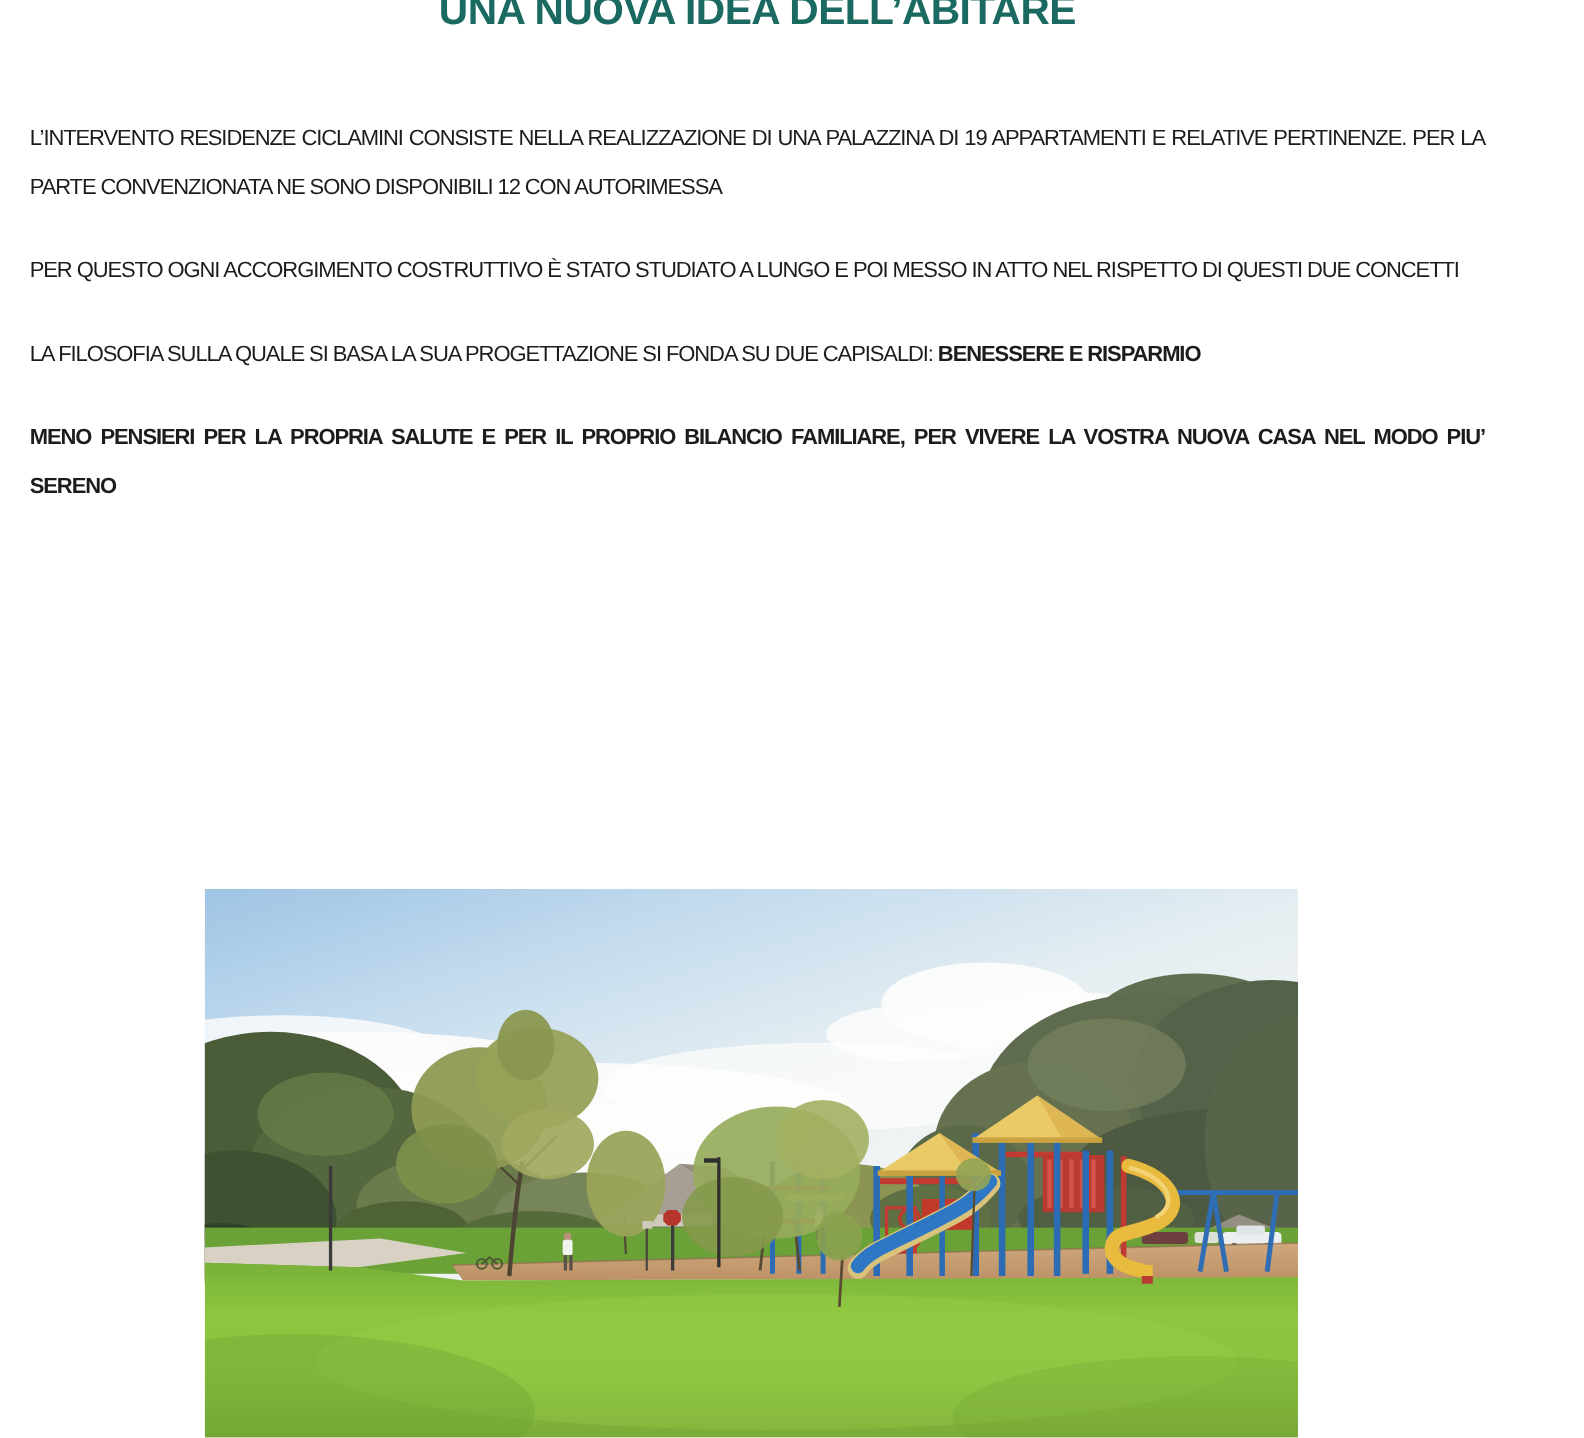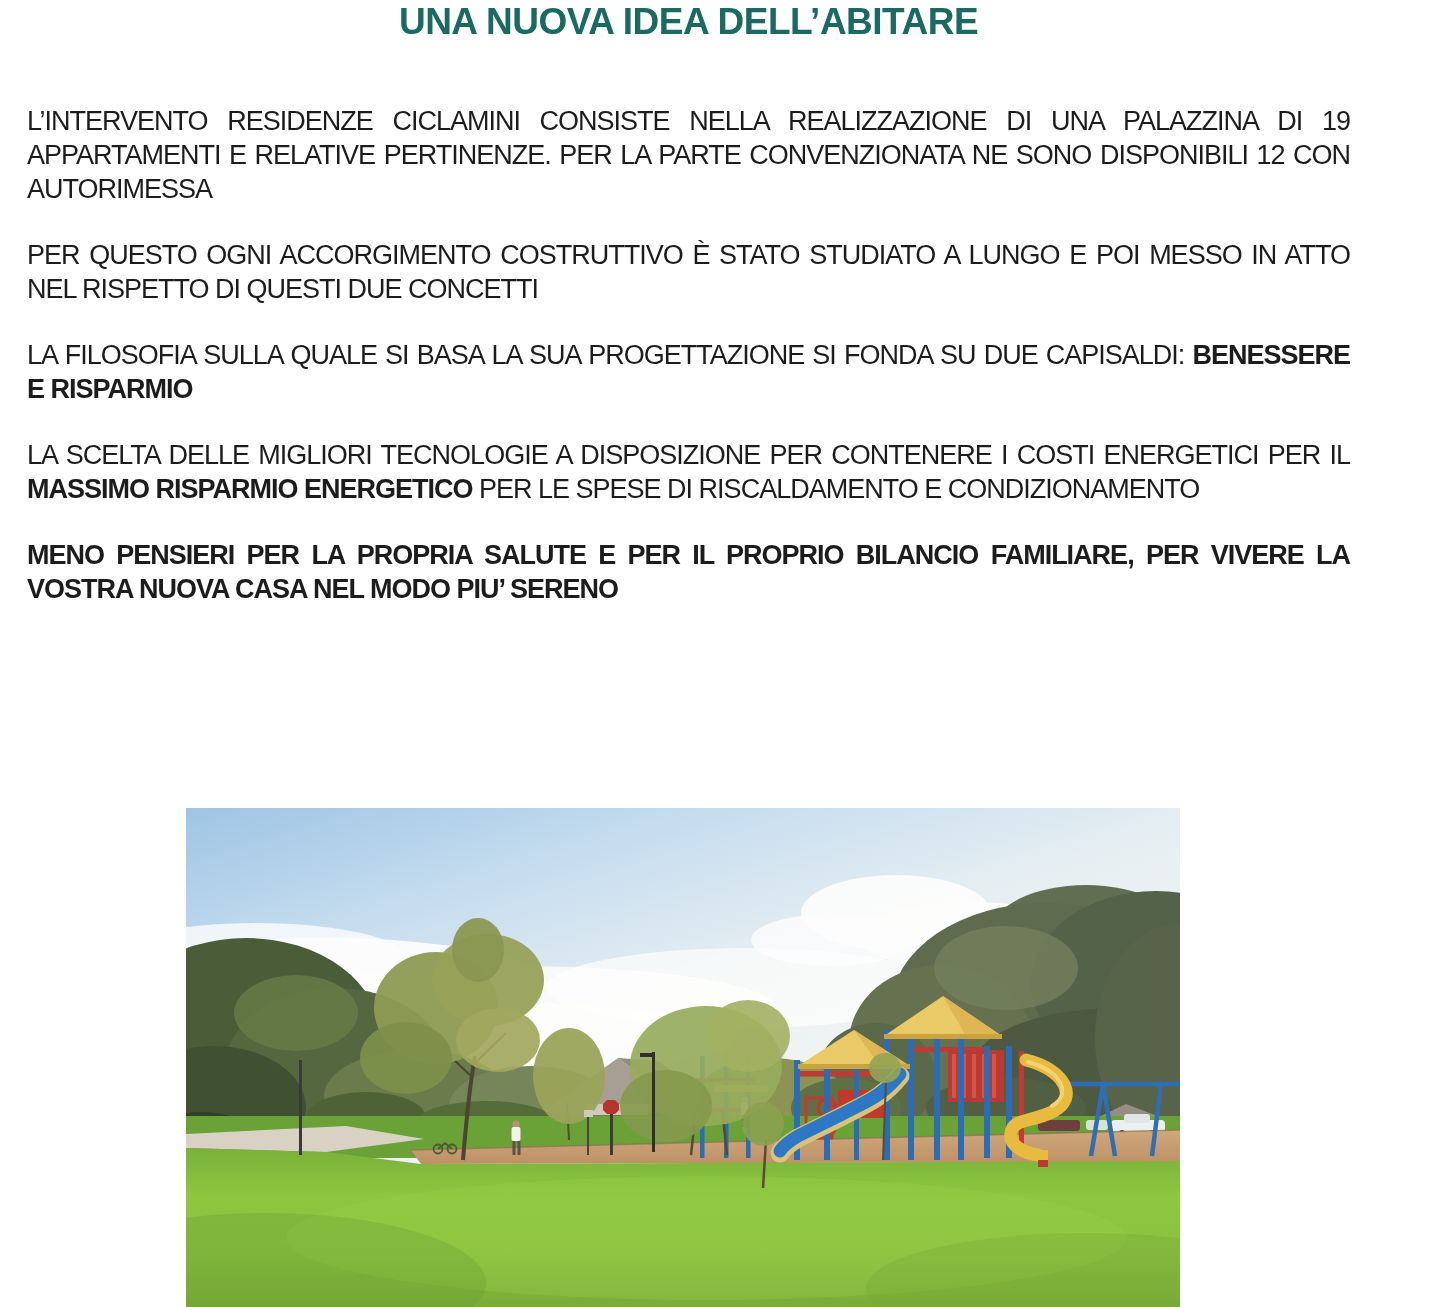--- a/index.html
+++ b/index.html
@@ -7,21 +7,21 @@
     width:1440px;height:1307px;
     background:#ffffff;
     font-family:"Liberation Sans", sans-serif;
     position:relative;
     overflow:hidden;
   }
   .column{
     position:absolute;
     left:27px;
     width:1323px;
-    top:12px;
+    top:0;
   }
   .doc-title{
     margin:0;
     margin-top:-9px;
     text-align:center;
     font-size:37px;
     font-weight:700;
     letter-spacing:-0.5px;
     color:#1a6a62;
     line-height:1;
@@ -29,22 +29,22 @@
   }
   .body-text{
     position:absolute;
     left:27px;
     width:1323px;
     top:104px;
     color:#1c1c1c;
   }
   .body-text p{
     margin:0 0 32px 0;
-    font-size:27px;
-    line-height:34px;
+    font-size:20px;
+    line-height:44px;
     letter-spacing:-1px;
     text-align:justify;
     font-weight:400;
   }
   .body-text p span.b{font-weight:700;}
   .photo-frame{
     position:absolute;
     left:186px;
     top:808px;
     width:994px;
@@ -57,21 +57,20 @@
 <body>
 
 <div class="column">
   <h1 class="doc-title">UNA NUOVA IDEA DELL’ABITARE</h1>
 </div>
 
 <div class="body-text">
     <p><span>L’INTERVENTO RESIDENZE CICLAMINI CONSISTE NELLA REALIZZAZIONE DI UNA PALAZZINA DI 19 APPARTAMENTI E RELATIVE PERTINENZE. PER LA PARTE CONVENZIONATA NE SONO DISPONIBILI 12 CON AUTORIMESSA</span></p>
     <p><span>PER QUESTO OGNI ACCORGIMENTO COSTRUTTIVO È STATO STUDIATO A LUNGO E POI MESSO IN ATTO NEL RISPETTO DI QUESTI DUE CONCETTI</span></p>
     <p><span>LA FILOSOFIA SULLA QUALE SI BASA LA SUA PROGETTAZIONE SI FONDA SU DUE CAPISALDI: </span><span class="b">BENESSERE E RISPARMIO</span></p>
-    <p><span>LA SCELTA DELLE MIGLIORI TECNOLOGIE A DISPOSIZIONE PER CONTENERE I COSTI ENERGETICI PER IL </span><span class="b">MASSIMO RISPARMIO ENERGETICO</span><span> PER LE SPESE DI RISCALDAMENTO E CONDIZIONAMENTO</span></p>
     <p><span class="b">MENO PENSIERI PER LA PROPRIA SALUTE E PER IL PROPRIO BILANCIO FAMILIARE, PER VIVERE LA VOSTRA NUOVA CASA NEL MODO PIU’ SERENO</span></p>
   </div>
 
 <div class="photo-frame">
   <svg width="994" height="499" viewBox="0 0 994 499" preserveAspectRatio="none" role="img" aria-label="Green park lawn with trees, a walking path and a colorful children's playground with blue posts, red platforms, yellow pyramid canopies, a blue wave slide and a yellow spiral slide under a partly cloudy sky">
     <defs>
       <linearGradient id="skyGrad" x1="0" y1="0" x2="0.65" y2="0.75">
         <stop offset="0" stop-color="#9ec4e4"></stop>
         <stop offset="0.35" stop-color="#c5dcee"></stop>
         <stop offset="0.7" stop-color="#e6eef2"></stop>

